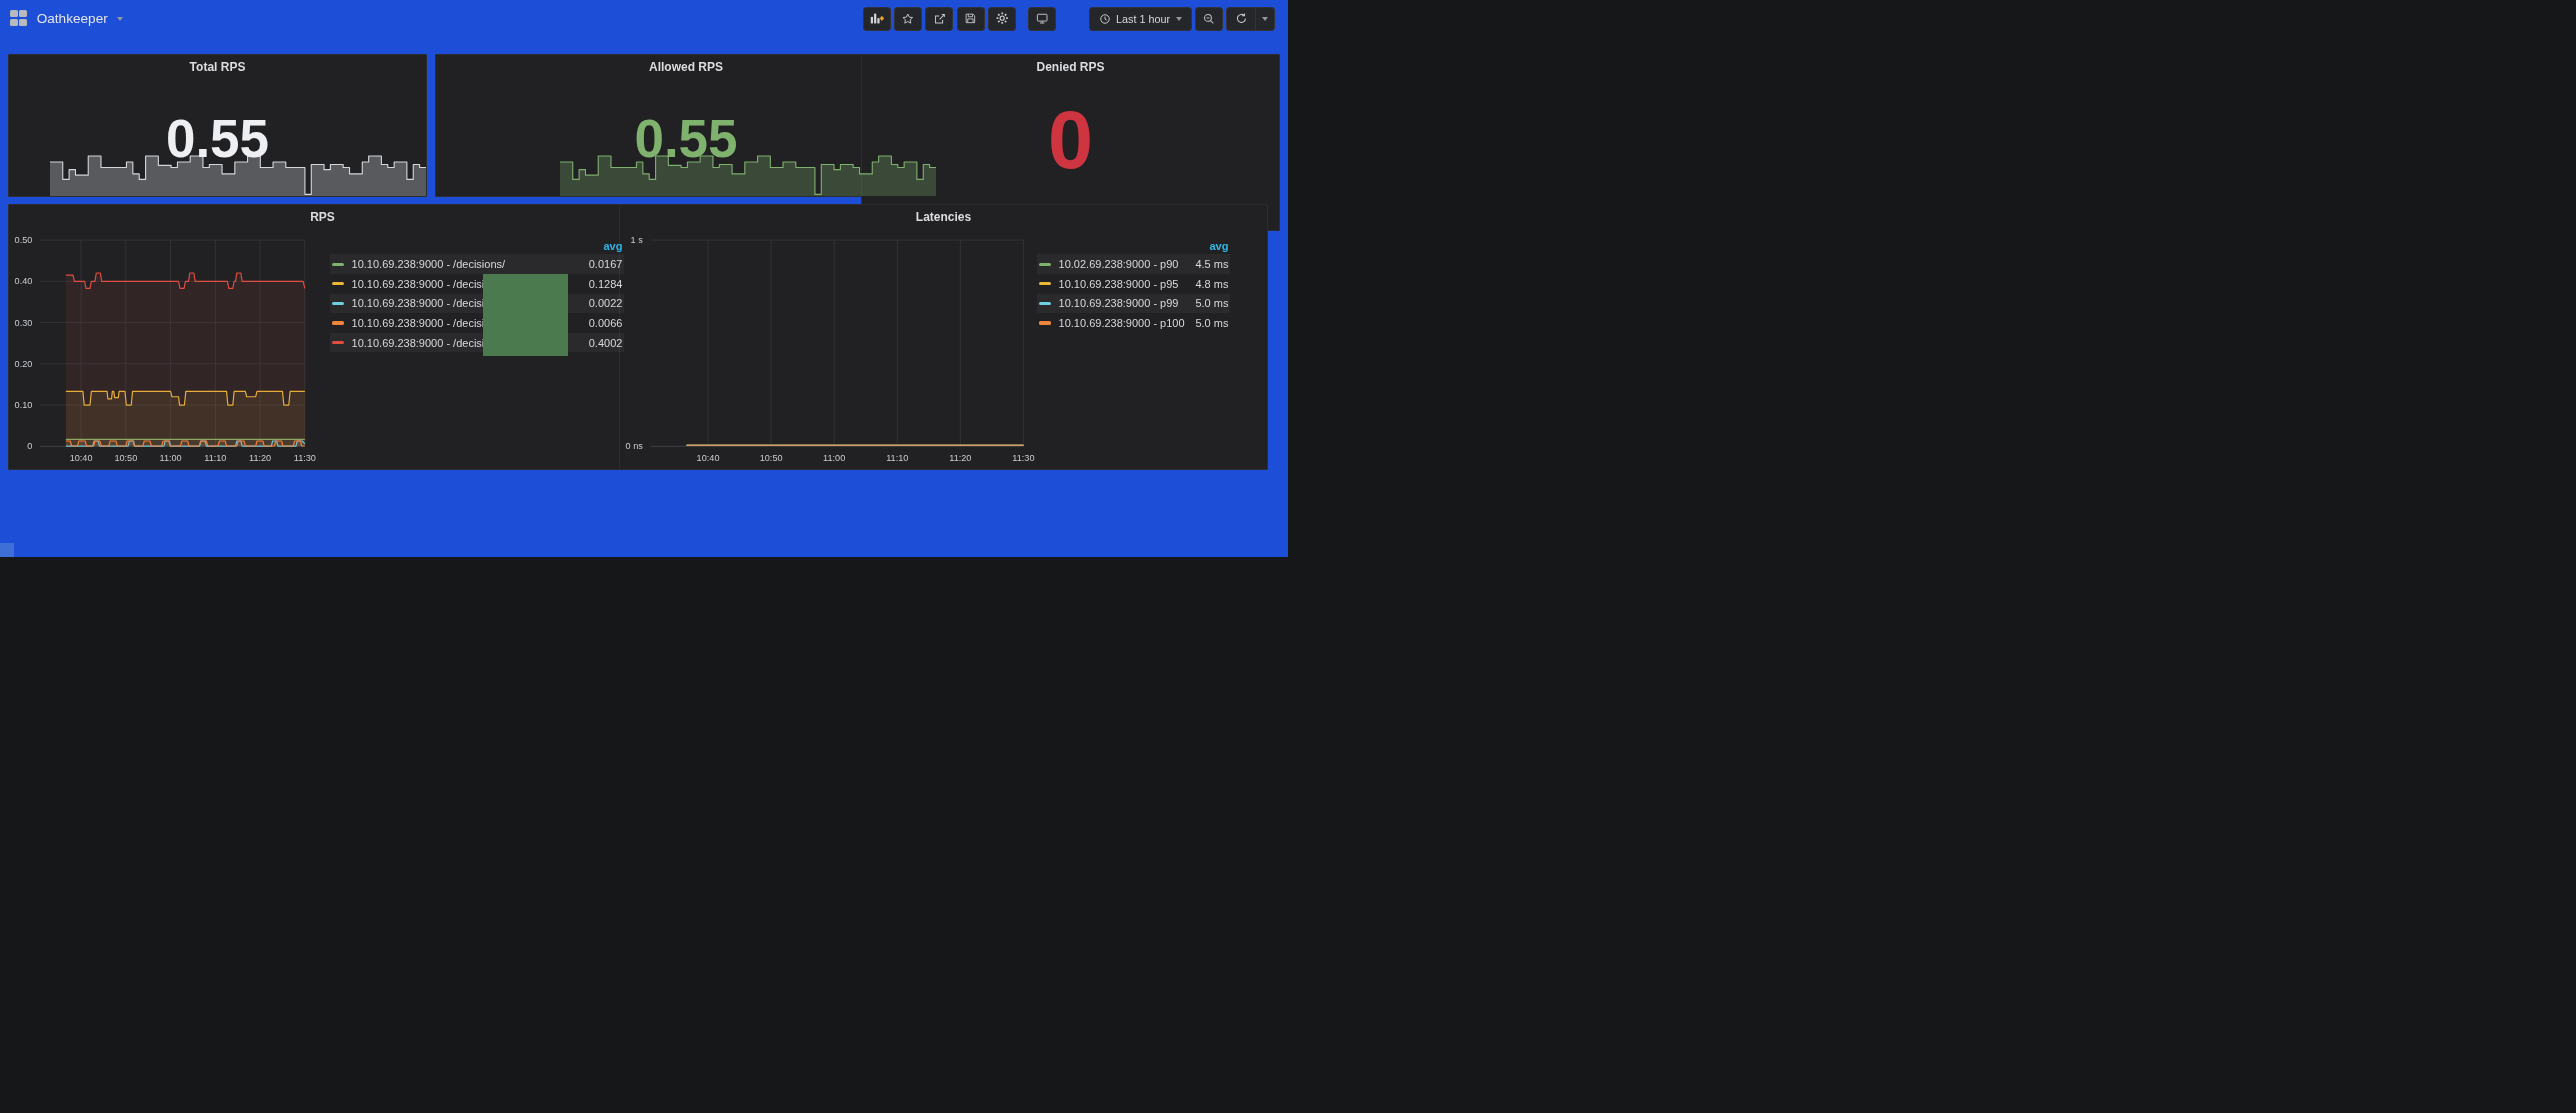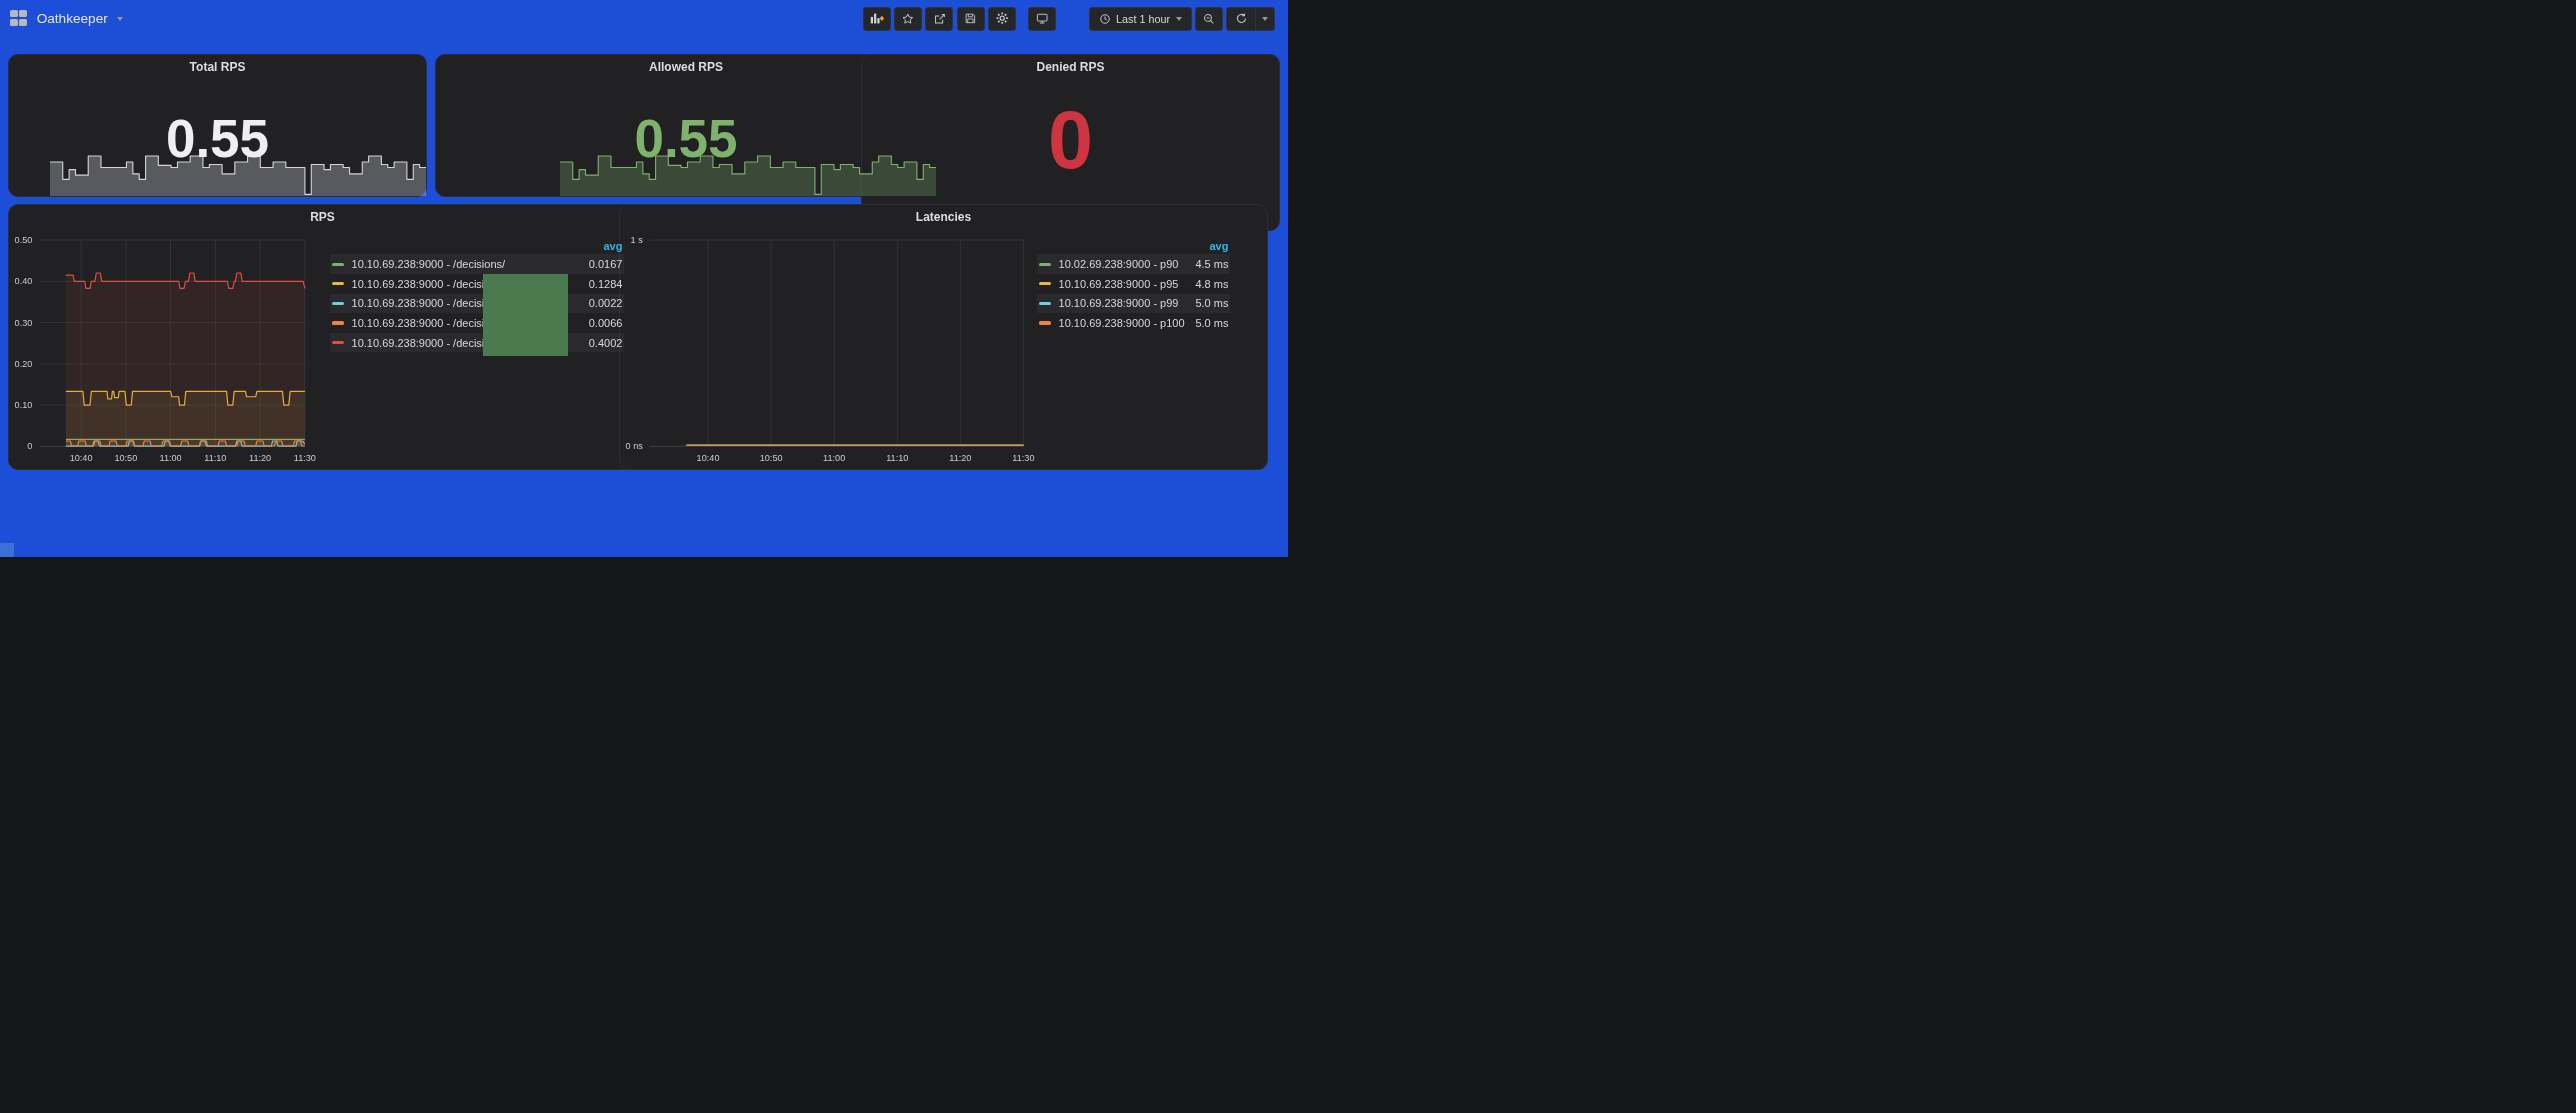--- a/index.html
+++ b/index.html
@@ -18,21 +18,21 @@
   .nav-right{display:flex;align-items:center;}
   .nbtn{height:24px;min-width:28px;background:#242629;border:0.8px solid #313338;border-radius:3.2px;
         display:flex;align-items:center;justify-content:center;margin-left:3.2px;color:#c3c5c9;cursor:pointer;box-sizing:border-box;}
   .gap-l{margin-left:12px;}
   .timepicker{padding:0 8.8px;gap:5.6px;font-size:10.8px;color:#d8d9da;margin-left:33px;}
   .split{padding:0;}
   .split .seg{display:flex;align-items:center;justify-content:center;width:28px;height:100%;}
   .split .seg.caret-seg{border-left:0.8px solid #313338;width:18.3px;}
 
   
-  .panel{position:absolute;background:#212124;border:0.8px solid #2b2d31;border-radius:10px;box-sizing:border-box;}
+  .panel{position:absolute;background:#212124;border:0.8px solid #2b2d31;border-radius:1px;box-sizing:border-box;}
   #p-total  {left:8px;  top:54px;  width:419px; height:143px;}
   #p-allowed{left:435px; top:54px;  width:502px; height:143px;}
   #p-denied {left:861px;top:54px;  width:419px; height:177px;}
   #p-rps    {left:8px;  top:204px; width:629px; height:266px;}
   #p-lat    {left:619px; top:204px; width:649px; height:266px;}
   .panel-title{position:absolute;top:4.8px;left:0;right:0;text-align:center;font-size:12px;font-weight:700;
                color:#dcdde0;cursor:pointer;z-index:5;}
 
   
   .stat-value{position:absolute;left:0;right:0;text-align:center;font-weight:700;line-height:1;z-index:2;}

